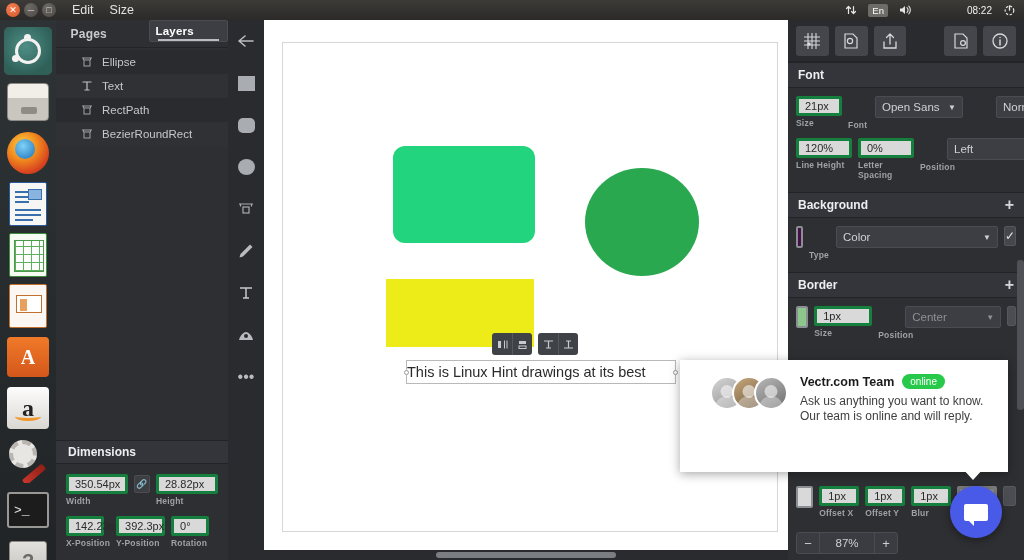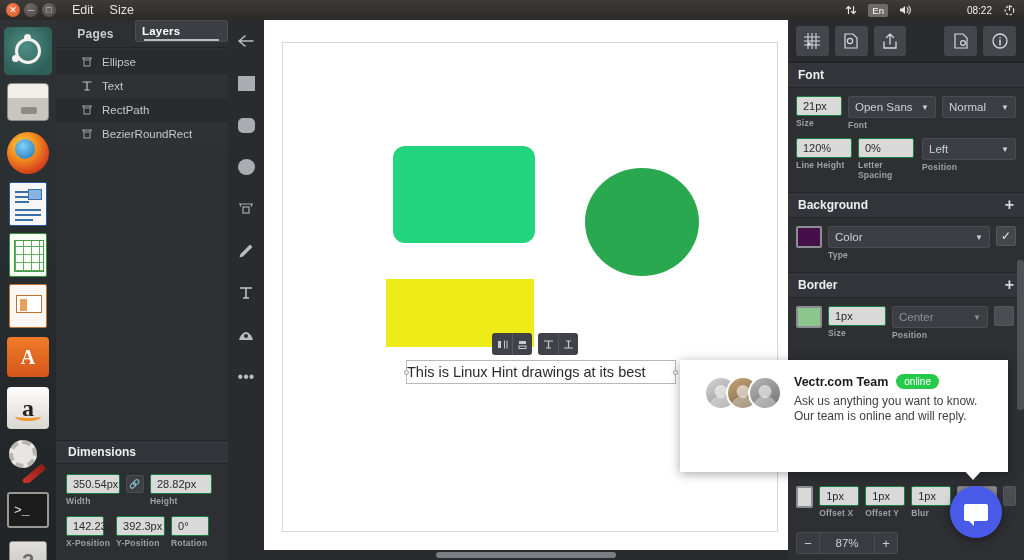--- a/index.html
+++ b/index.html
@@ -110,21 +110,21 @@
   .layer:nth-child(even){ background:#303134; }
   .layer .lico { width:14px; height:14px; display:flex;align-items:center;justify-content:center;
            color:#9fa2a6; font-size:11px; }
   .dimblock { position:absolute; bottom:0; left:0; width:172px; }
   .dimhdr { height:24px; display:flex;align-items:center;padding-left:12px;
             color:#eceef0;font-size:12px;font-weight:bold;background:#34353a;
             border-top:1px solid #232427; border-bottom:1px solid #232427;}
   .dimbody{ padding:10px 10px 12px 10px; background:#2e2f32; }
   .drow { display:flex; align-items:flex-start; gap:6px; margin-bottom:10px; }
   .fld { background:#d9d9d9; color:#2a2a2a; font-size:11px; height:20px;
-         border:1px solid #15803d; border-radius:2px; display:flex; align-items:center;
+         border:3px solid #15803d; border-radius:2px; display:flex; align-items:center;
          padding-left:6px; }
   .flab { color:#9ea1a5; font-size:8.5px; font-weight:bold; margin-top:2px; display:block; letter-spacing:.2px;}
   .linkbtn { width:18px;height:18px;background:#3d3e42;border:1px solid #4c4d51;border-radius:2px;
              display:flex;align-items:center;justify-content:center;color:#b6b9bd;font-size:9px;margin-top:1px;}
 
   
   .toolstrip { position:absolute; top:20px; left:228px; width:36px; height:540px; background:#2a2b2e; }
   .tool { height:42px; display:flex;align-items:center;justify-content:center; color:#b9bcc0; }
 
   
@@ -157,39 +157,39 @@
          display:flex;align-items:center;justify-content:center;color:#d5d8dc; }
   .rtb.gap { margin-left:32px; }
   .sechdr { height:26px; display:flex;align-items:center;justify-content:space-between;
             padding:0 10px; background:#34353a; border-top:1px solid #232427; border-bottom:1px solid #232427;
             color:#eceef0; font-size:12px; font-weight:bold; }
   .plus { color:#d5d8dc; font-size:16px; line-height:1; font-weight:bold; }
   .secbody { padding:8px 8px 10px 8px; }
   .row { display:flex; align-items:flex-start; gap:6px; margin-bottom:8px; }
   .sel { background:#3c3e43; border:1px solid #4a4c51; border-radius:2px; height:22px;
          color:#cdd0d4; font-size:11.5px; display:flex;align-items:center;
-         padding:0 6px; justify-content:space-between; }
+         padding:0 6px; justify-content:space-between;margin-left:27px; }
   .sel.dim { color:#8d9095; }
   .sel .cv { font-size:8px; }
   .swatch { width:26px;height:22px;border:2px solid #8b8e92;border-radius:2px; }
   .chk { width:20px;height:20px;background:#45474c;border:1px solid #55575c;border-radius:2px;
          display:flex;align-items:center;justify-content:center;color:#e2e4e7;font-size:12px; }
   .chk.empty { background:#4b4d52; }
   .zoombar { position:absolute; bottom:6px; left:8px; display:flex; align-items:center;
              background:#3a3c41; border:1px solid #4a4c51; border-radius:3px; height:22px; }
   .zb { width:22px;height:20px;display:flex;align-items:center;justify-content:center;
         color:#cdd0d4;font-size:13px; }
   .zv { width:56px; text-align:center; color:#cdd0d4; font-size:11.5px;
         border-left:1px solid #4a4c51;border-right:1px solid #4a4c51; line-height:20px;}
   .vscroll { position:absolute; right:0; top:240px; width:7px; height:150px; background:#4f5156; border-radius:3px; }
 
   
   .chat { position:absolute; left:680px; top:360px; width:328px; height:112px;
           background:#ffffff; box-shadow:0 2px 10px rgba(0,0,0,.35); }
-  .chat-top { display:flex; gap:12px; padding:14px 14px 10px 24px; }
+  .chat-top { display:flex; gap:12px; padding:14px 14px 10px 30px; }
   .avatars { display:flex; position:relative; width:78px; flex:0 0 78px; }
   .av { width:34px;height:34px;border-radius:50%;border:2px solid #fff; position:absolute; top:2px;
         background:#bdbdbd; overflow:hidden; }
   .av1 { left:0; background:linear-gradient(150deg,#d6d6d6,#8e8e8e); }
   .av2 { left:22px; background:linear-gradient(150deg,#c9a87c,#6d5a3f); }
   .av3 { left:44px; background:linear-gradient(150deg,#b8b8b8,#6f6f6f); }
   .av .head{position:absolute;left:50%;top:7px;transform:translateX(-50%);width:13px;height:13px;
             border-radius:50%;background:rgba(255,255,255,.55);}
   .av .body{position:absolute;left:50%;bottom:-4px;transform:translateX(-50%);width:24px;height:16px;
             border-radius:12px 12px 0 0;background:rgba(255,255,255,.35);}
@@ -344,21 +344,21 @@
         </span>
         <span>BezierRoundRect</span>
       </div>
     </div>
 
     <div class="dimblock">
       <div class="dimhdr">Dimensions</div>
       <div class="dimbody">
         <div class="drow">
           <div>
-            <div class="fld" style="width:54px">350.54px</div>
+            <div class="fld" style="width:62px">350.54px</div>
             <span class="flab">Width</span>
           </div>
           <div class="linkbtn">🔗</div>
           <div>
             <div class="fld" style="width:62px">28.82px</div>
             <span class="flab">Height</span>
           </div>
         </div>
         <div class="drow" style="margin-bottom:0">
           <div>

